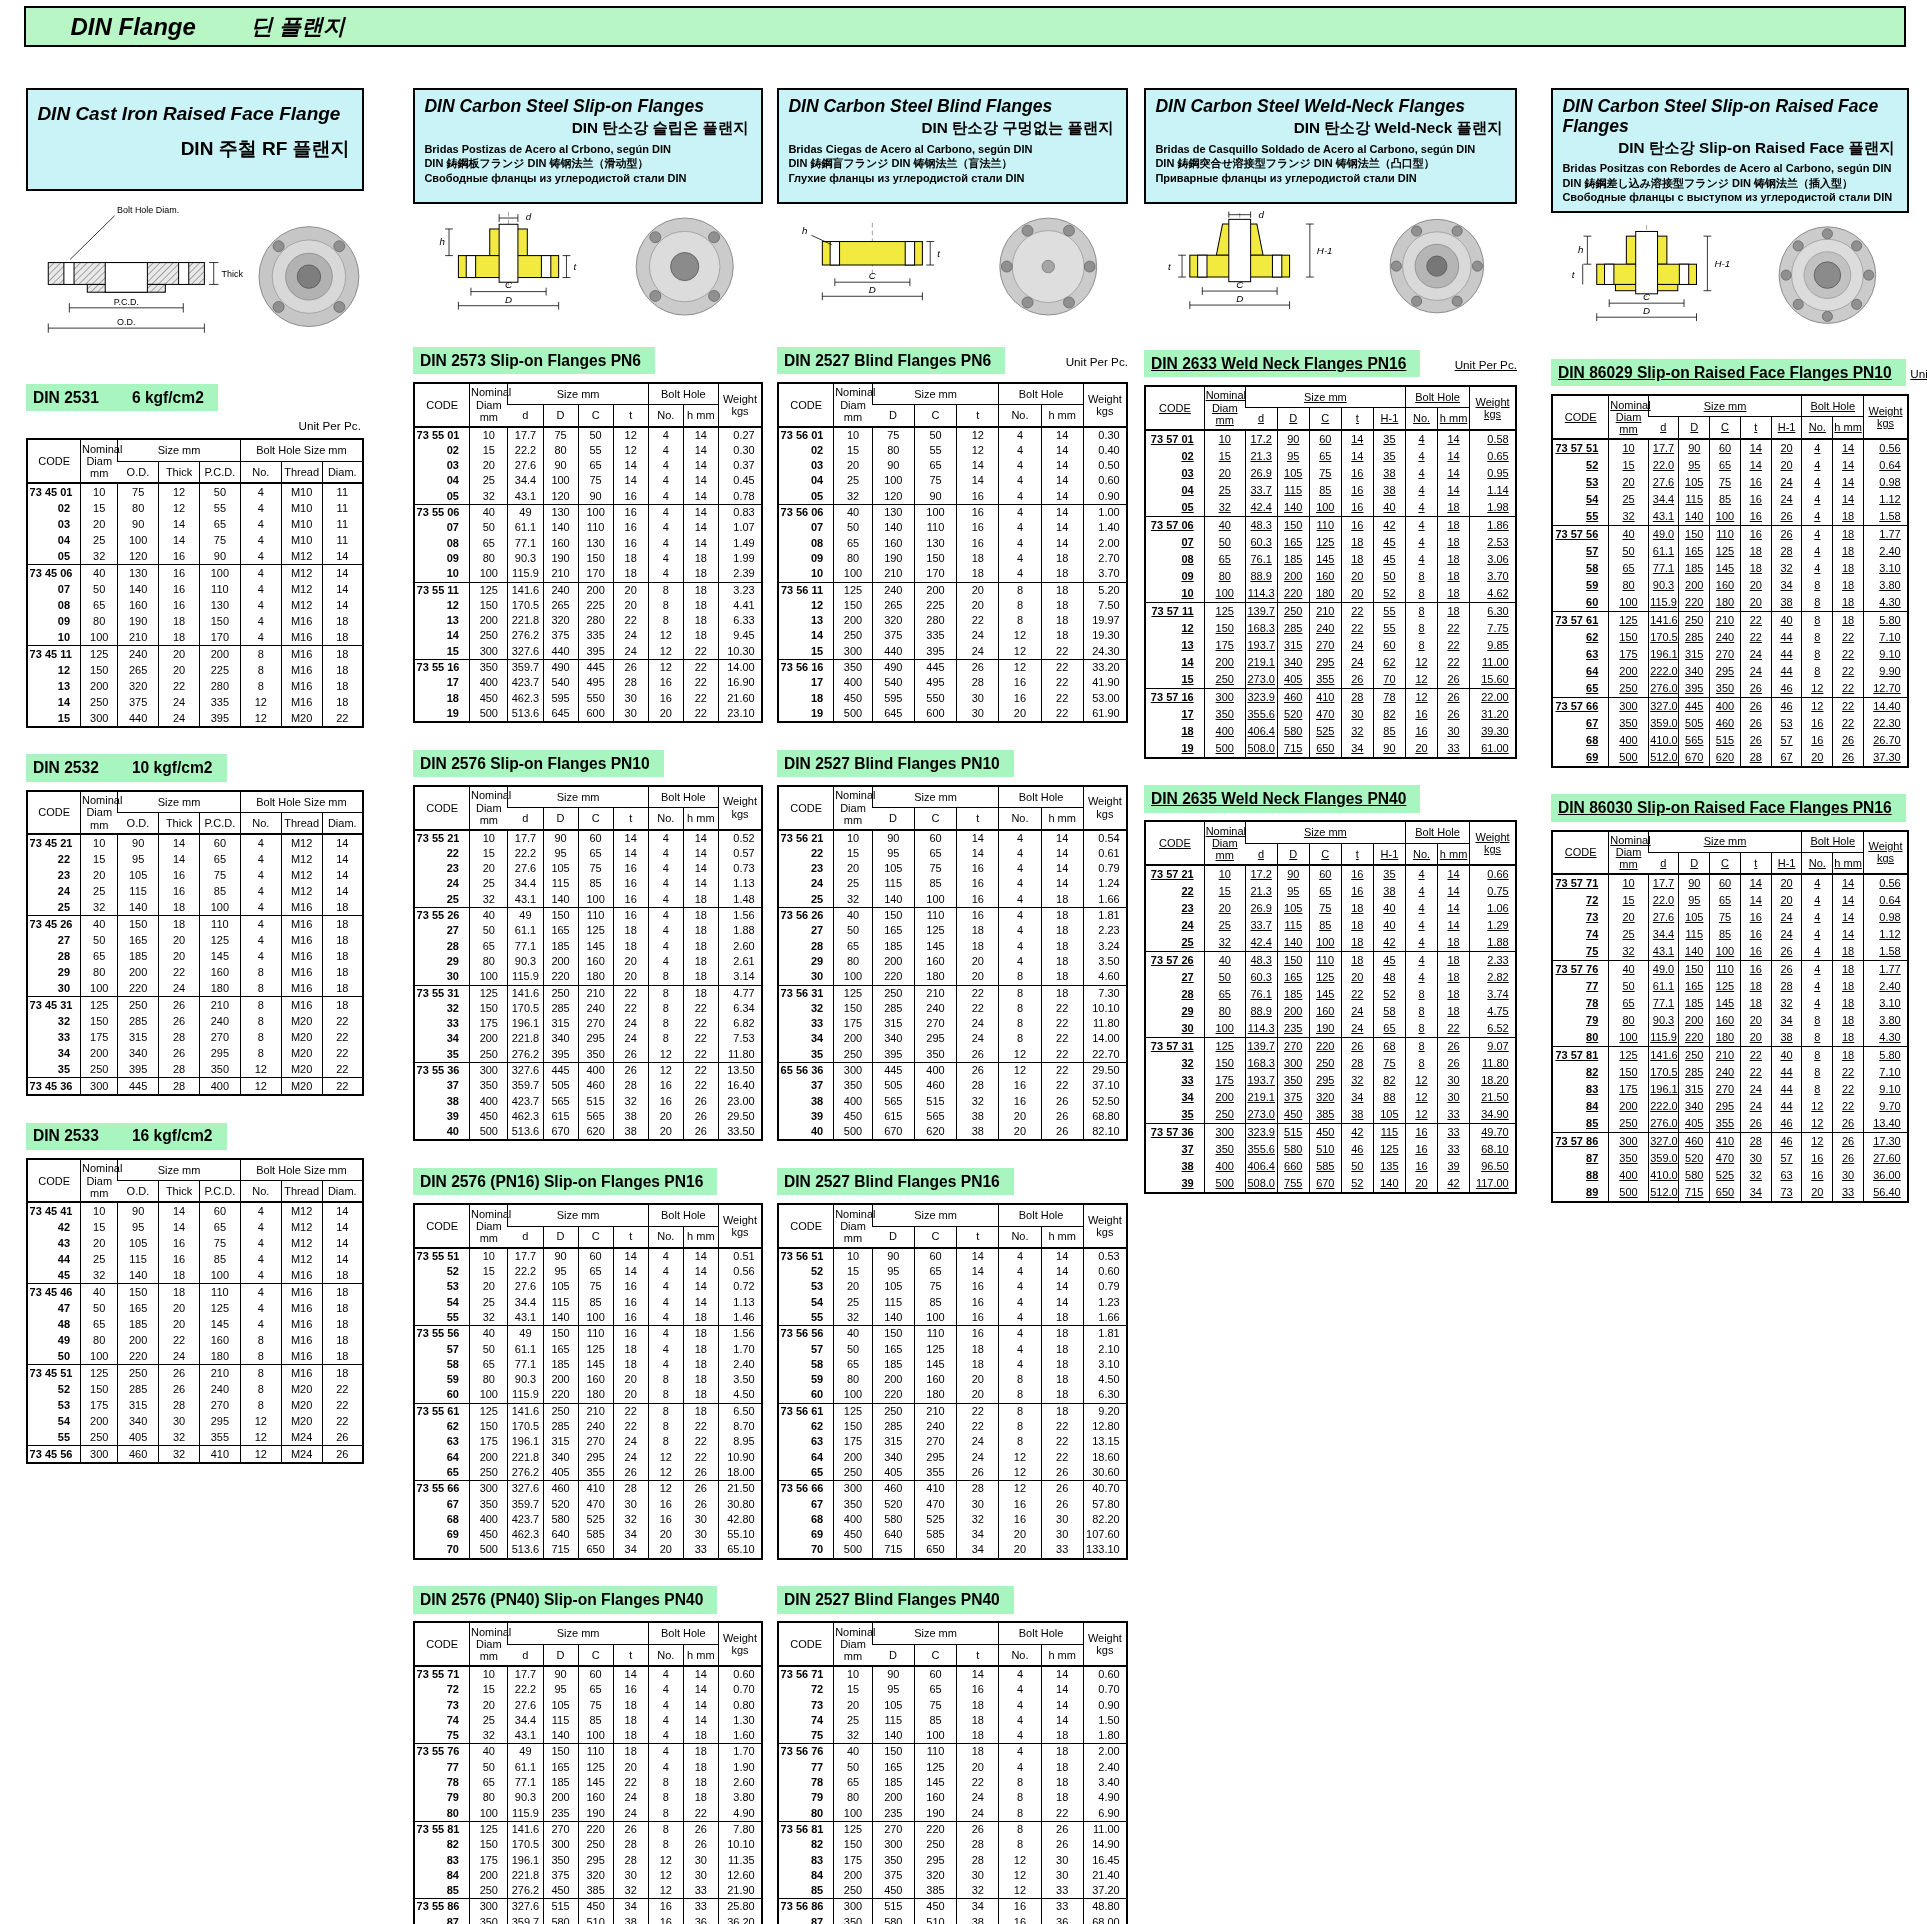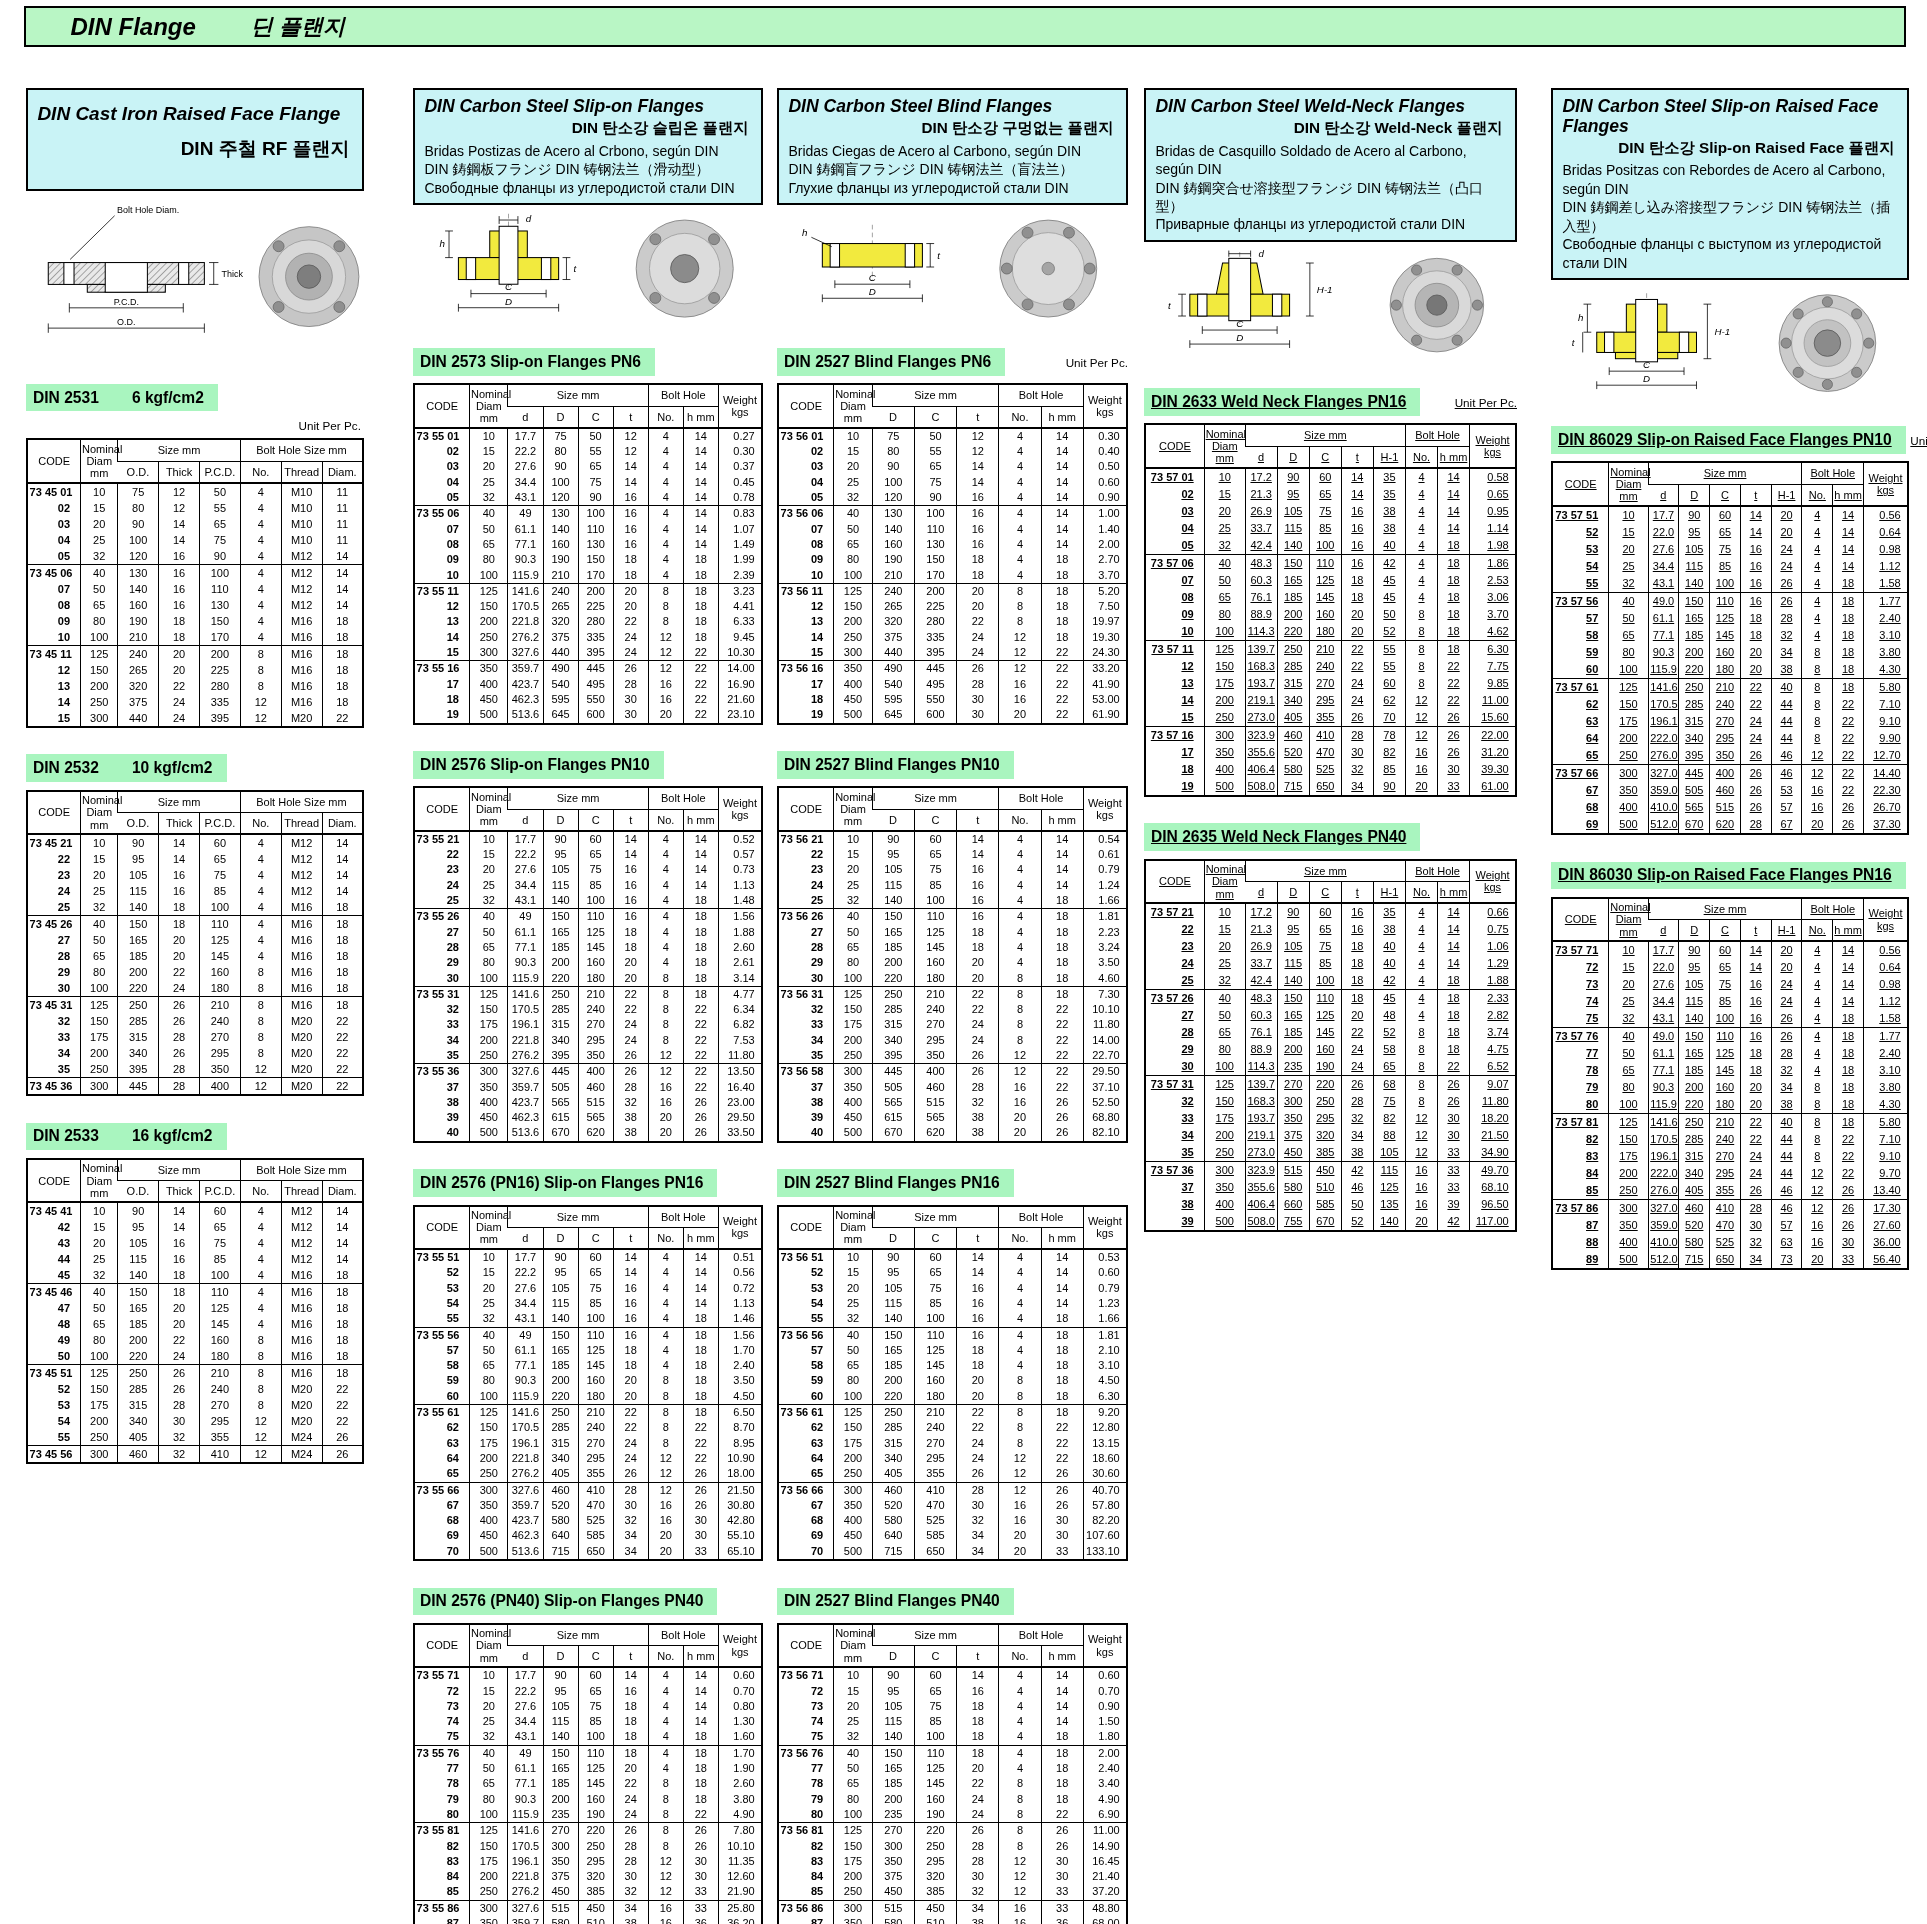--- a/index.html
+++ b/index.html
@@ -20,21 +20,21 @@
   #col2{left:413px;width:350px;}
   #col3{left:777px;width:351px;}
   #col4{left:1144px;width:373px;}
   #col5{left:1551px;width:358px;}
   .hbox{background:var(--panel-cyan);border:2.3px solid #000;padding:7px 9.4px 6.3px 9.4px;min-height:116px;}
   #col1 .hbox{min-height:103px;padding-top:12.5px;}
   .hb-en{font-weight:bold;font-style:italic;font-size:17.6px;line-height:1.12;}
   #col1 .hb-en{font-size:19px;}
   .hb-kr{font-weight:bold;font-size:15.3px;text-align:right;padding-right:3.1px;margin:1.6px 0 2.3px 0;}
   #col1 .hb-kr{text-align:right;font-size:19px;margin-top:12.5px;}
-  .hb-sub{font-size:14px;line-height:1.32;}
+  .hb-sub{font-size:11px;line-height:1.32;font-weight:bold;}
   .diagram{display:block;margin:6.3px 0 0 0;}
   .dlabel{font-size:12.5px;font-style:italic;}
   .dlabel-sm{font-size:11.5px;}
   .mid{text-anchor:middle;}
   .tbl-block{margin-top:26.6px;}
   #col4 .tbl-block,#col5 .tbl-block{text-decoration:underline;}
   .tbl-titlerow{display:flex;align-items:baseline;justify-content:space-between;margin:0 0 7.8px 0;}
   .tbl-title{background:var(--title-green);font-weight:bold;font-size:15.6px;padding:4.7px 14px 4.7px 7px;white-space:nowrap;}
   .tbl-title .t2{margin-left:33px;}
   .tbl-unit{font-size:11.7px;margin-left:4.7px;white-space:nowrap;}
@@ -2189,21 +2189,21 @@
             <td class="code">35</td>
             <td>250</td>
             <td>395</td>
             <td>350</td>
             <td>26</td>
             <td>12</td>
             <td>22</td>
             <td class="wt">22.70</td>
           </tr>
           <tr class="gs">
-            <td class="code">73 56 58</td>
+            <td class="code">65 56 36</td>
             <td>300</td>
             <td>445</td>
             <td>400</td>
             <td>26</td>
             <td>12</td>
             <td>22</td>
             <td class="wt">29.50</td>
           </tr>
           <tr>
             <td class="code">37</td>

